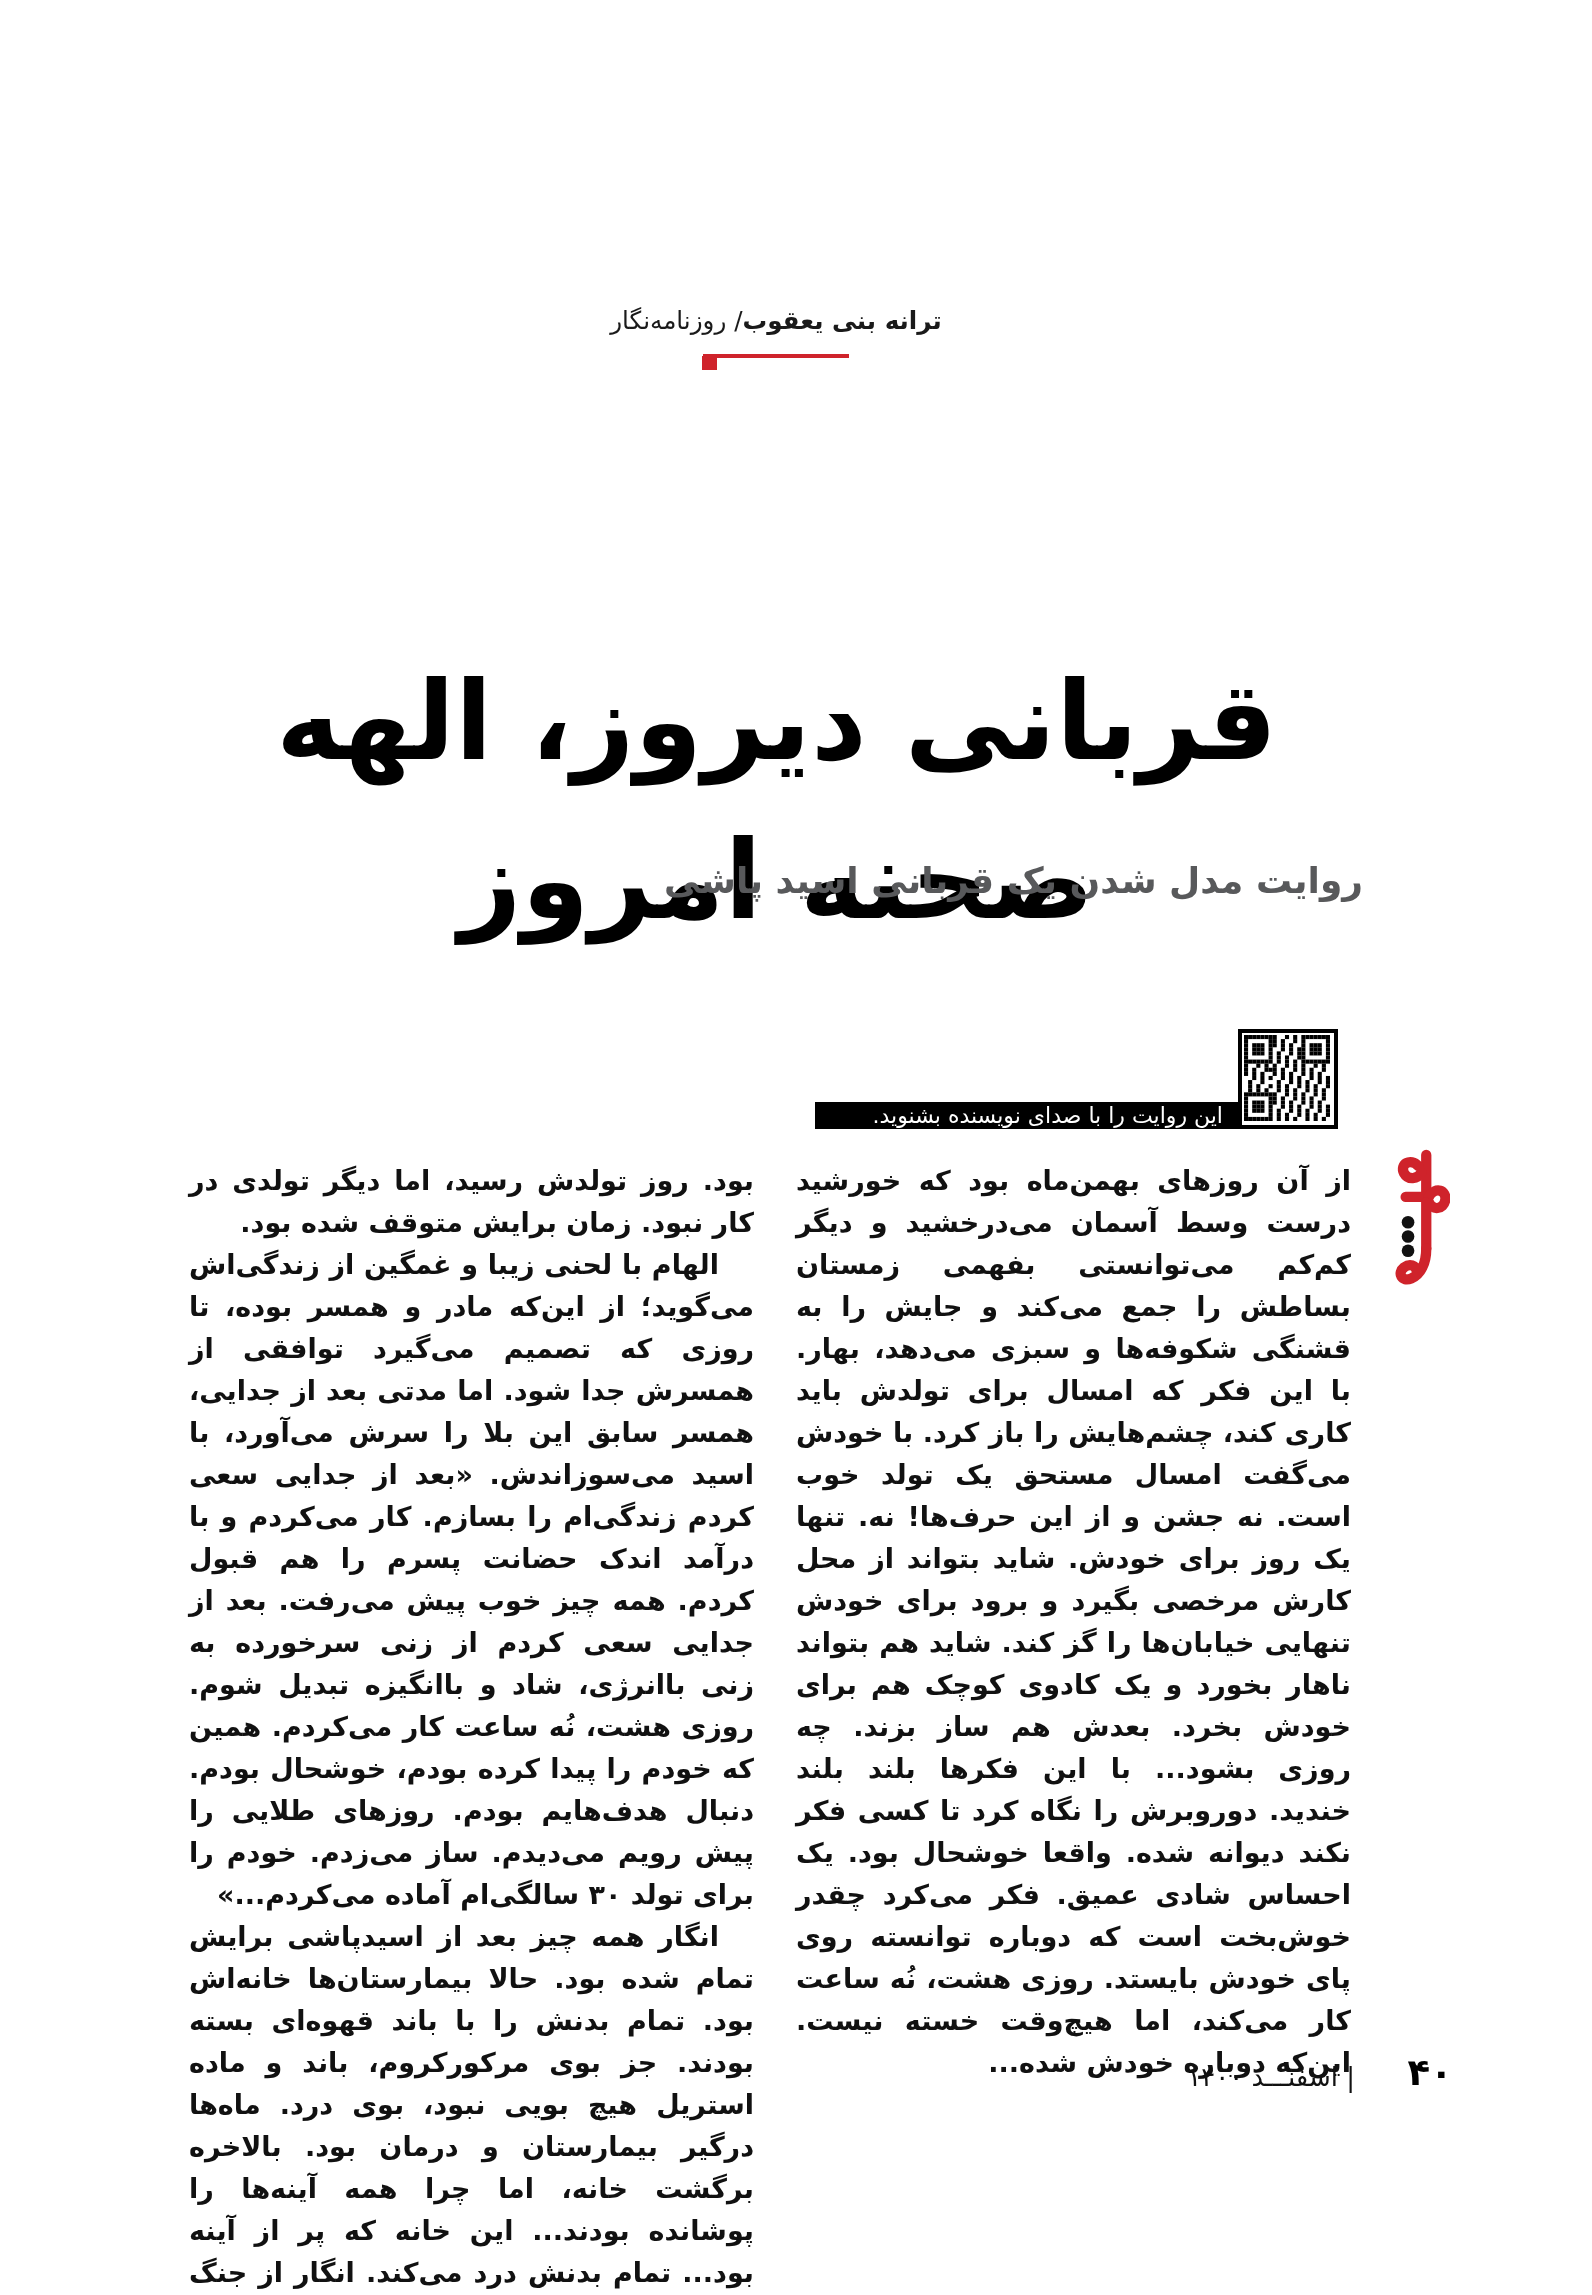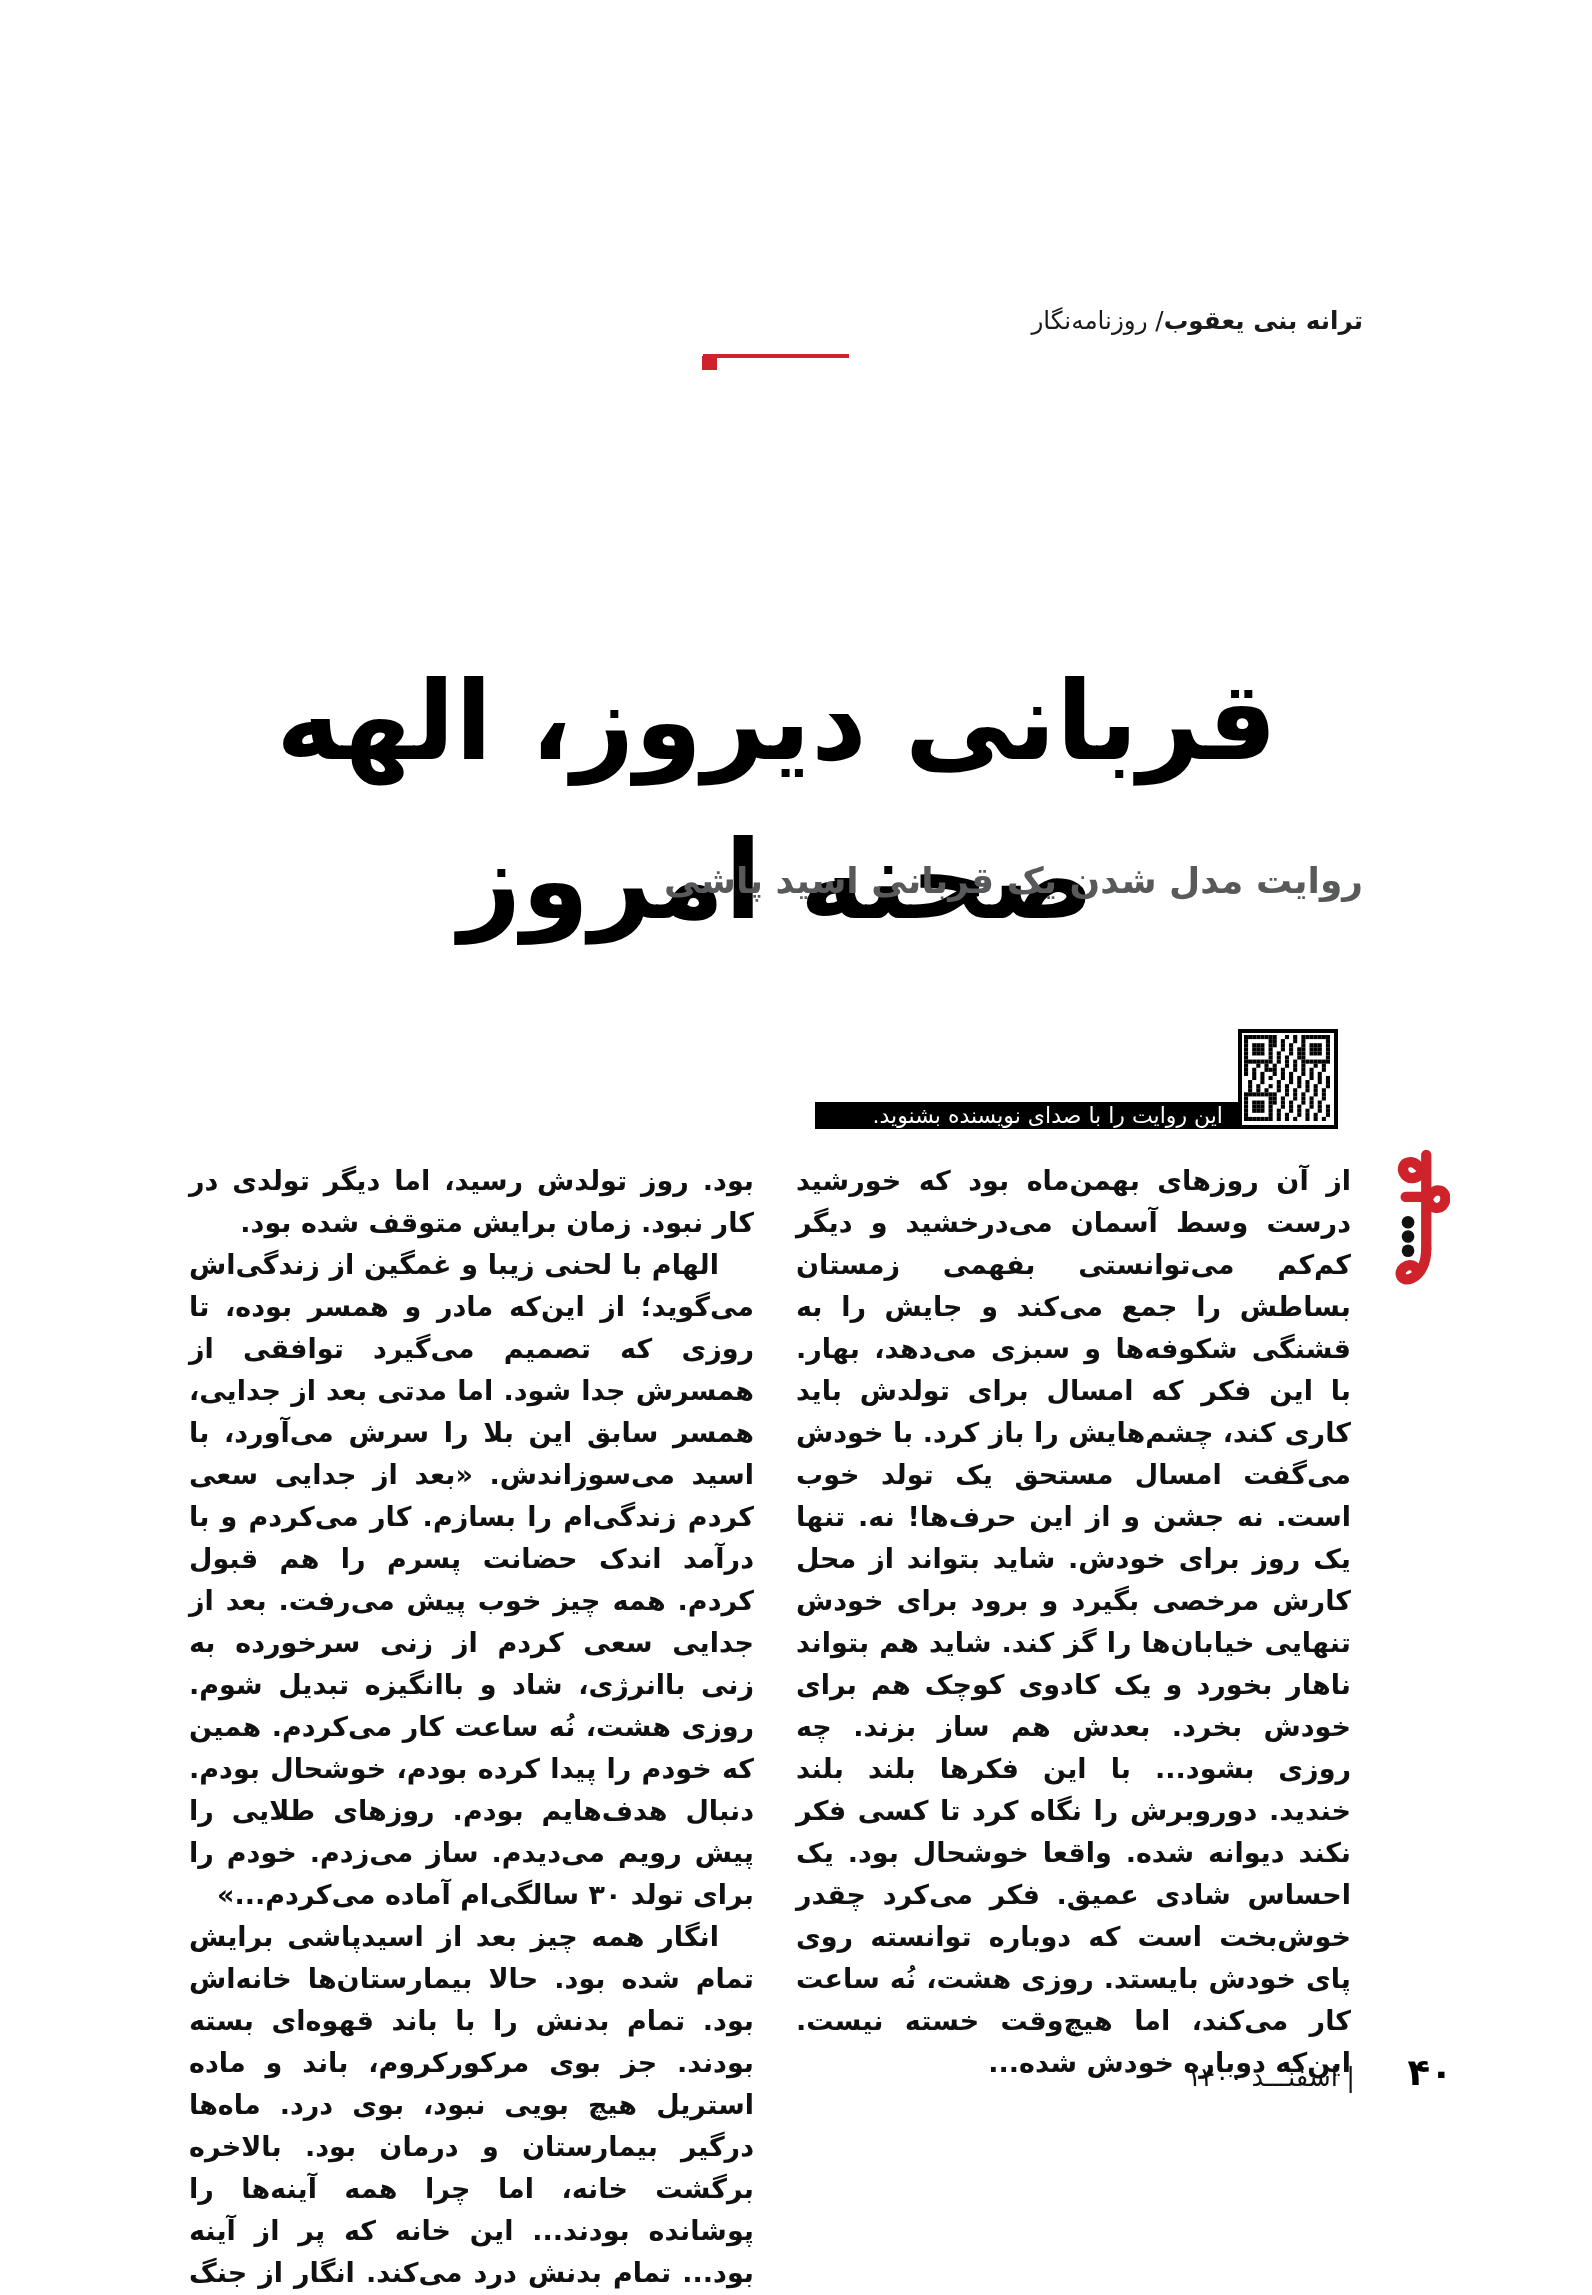--- a/index.html
+++ b/index.html
@@ -8,21 +8,21 @@
     width:1593px;height:2295px;
     background:#ffffff;
     font-family:"DejaVu Sans", sans-serif;
     color:#1a1a1a;
     overflow:hidden;
     direction:rtl;
   }
   
   .byline{
     position:absolute;left:190px;top:304px;width:1174px;
-    text-align:right;font-size:24.6px;line-height:1.4;color:#1a1a1a;
+    text-align:center;font-size:24.6px;line-height:1.4;color:#1a1a1a;
   }
   .byline .name{font-weight:bold;}
   .byline-rule{position:absolute;left:704px;top:354px;width:146px;height:4px;background:#cf232b;}
   .byline-rule-square{position:absolute;left:703px;top:356px;width:15px;height:13.5px;background:#cf232b;}
   
   .headline{
     position:absolute;left:111px;top:642px;width:1333px;
     text-align:center;font-size:109px;line-height:159px;
     font-weight:700;color:#000;margin:0;
     letter-spacing:-0.8px;

